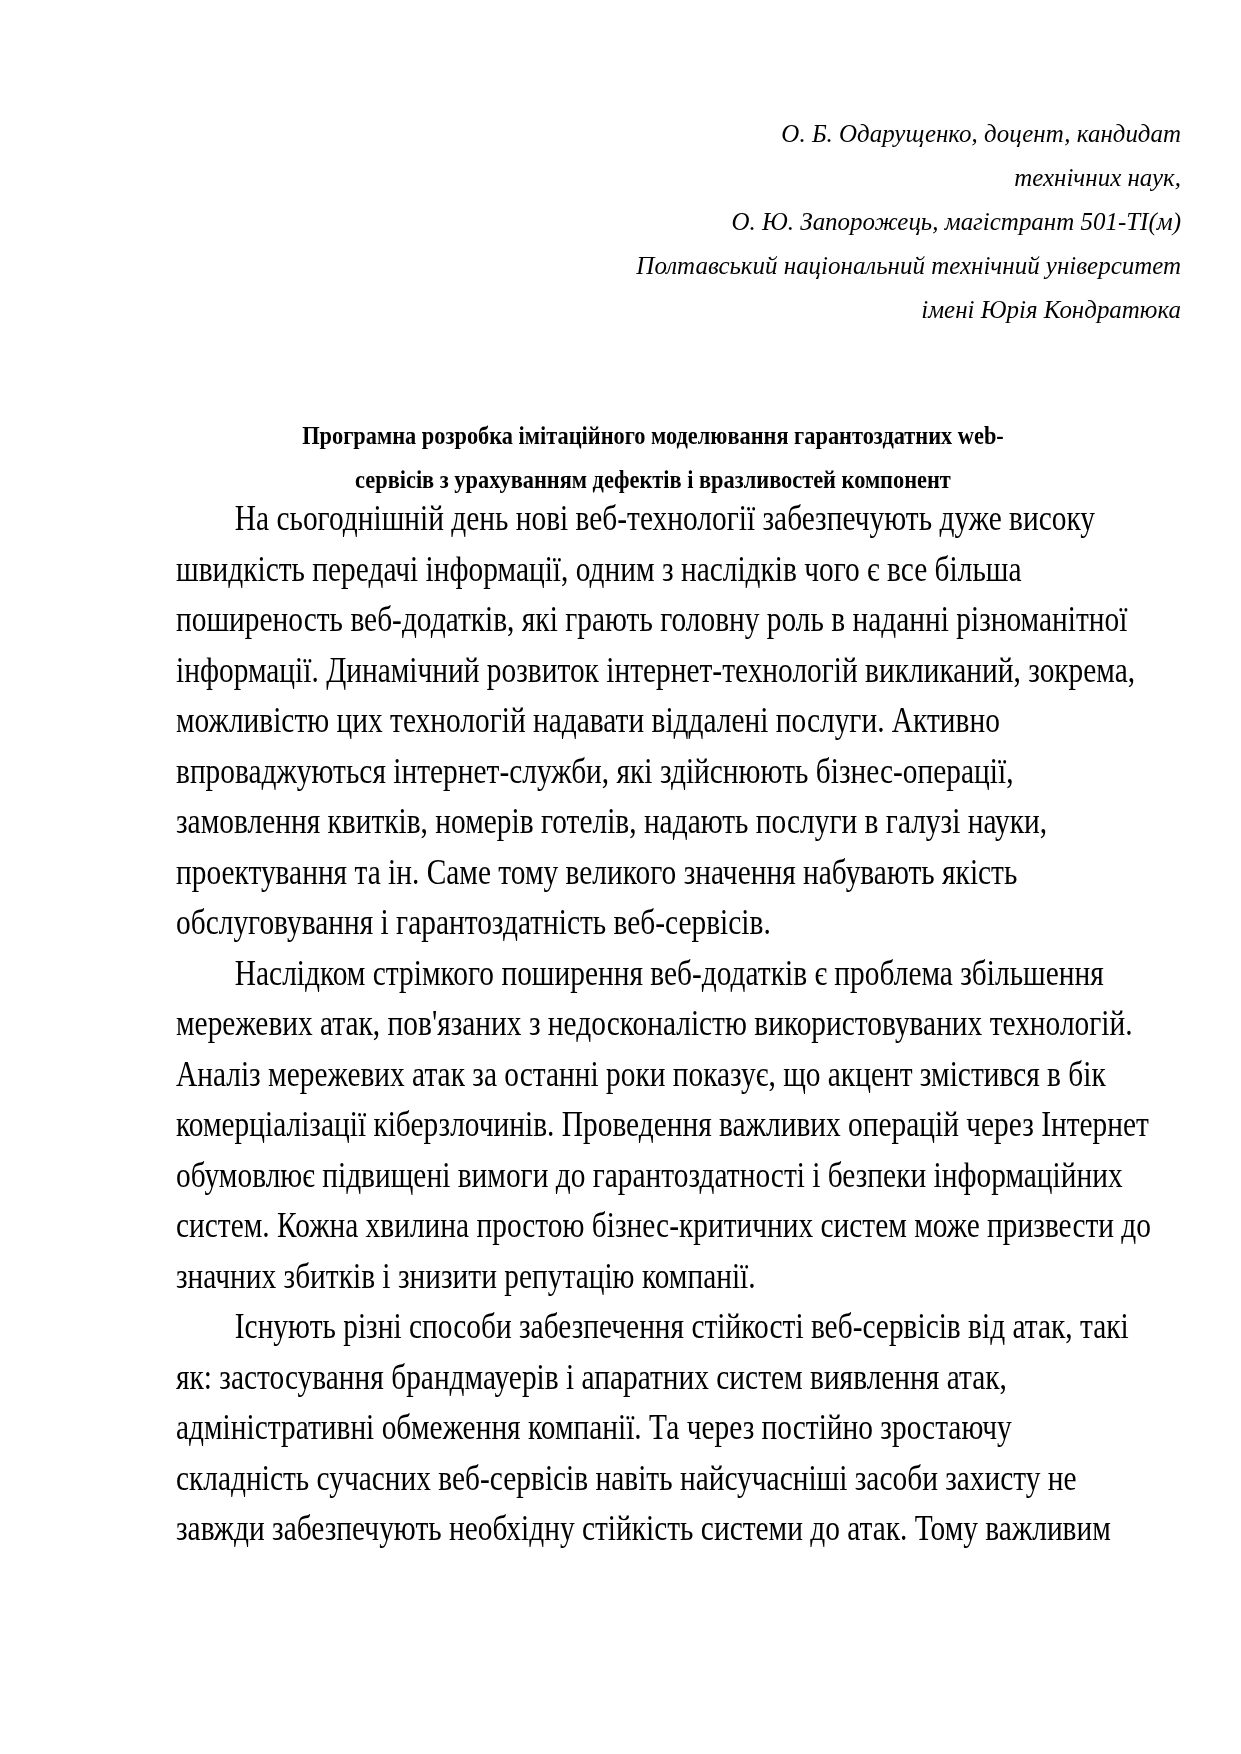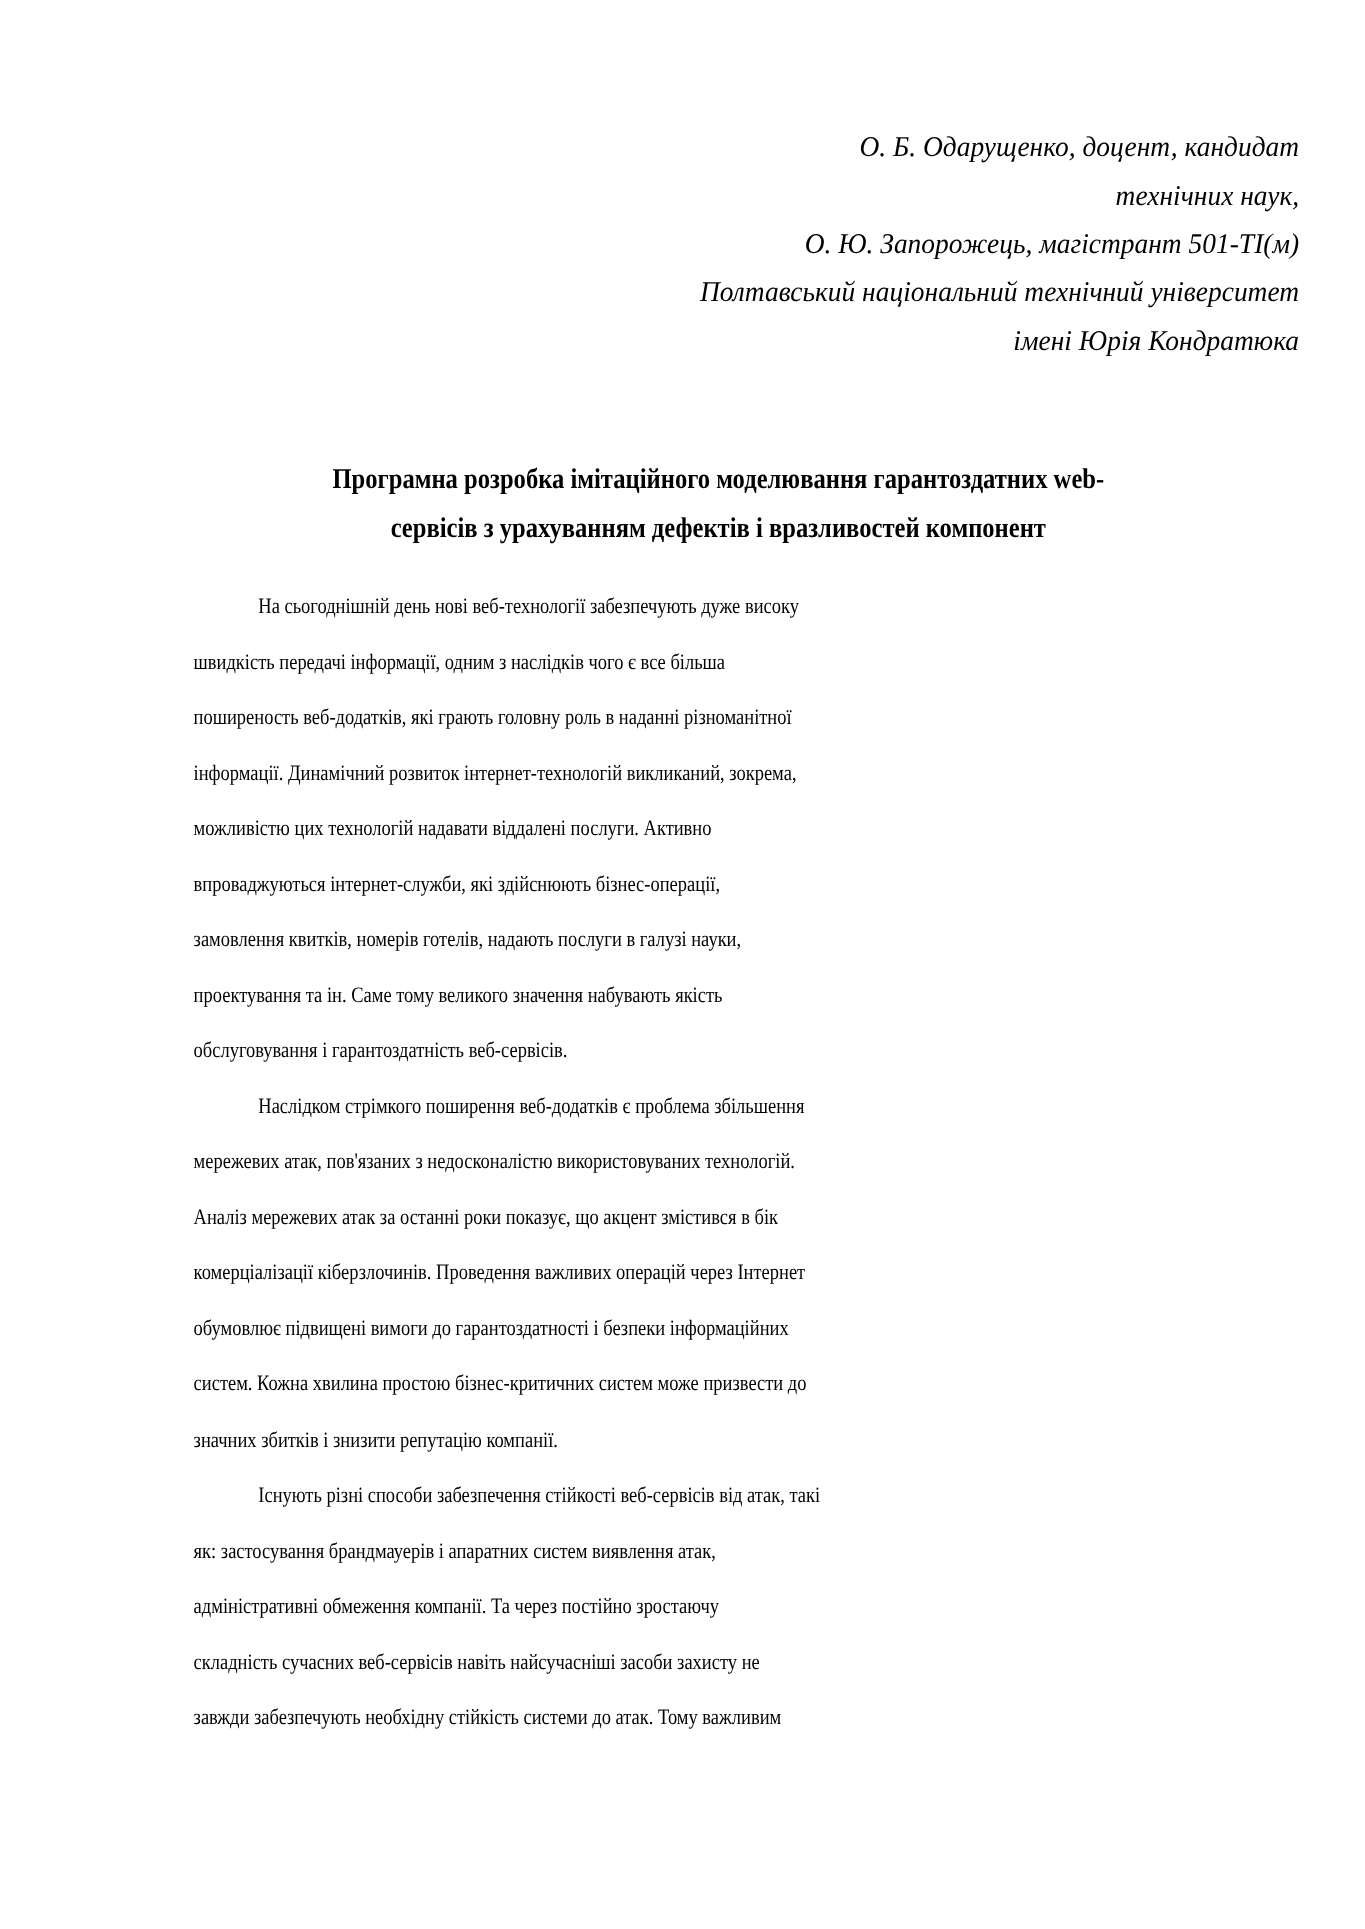--- a/index.html
+++ b/index.html
@@ -50,24 +50,24 @@
       line-height: 44px;
       transform: scaleX(0.86);
       transform-origin: center top;
     }
     .title .line {
       display: block;
       white-space: nowrap;
     }
     .body-text {
       position: absolute;
-      top: 526px;
+      top: 494px;
       left: 176px;
       width: 960px;
-      font-size: 20px;
+      font-size: 35px;
       line-height: 50px;
     }
     .body-text .line {
       display: block;
       white-space: nowrap;
       height: 50.5px;
       transform: scaleX(0.84);
       transform-origin: left top;
     }
     .body-text .line.indent {

